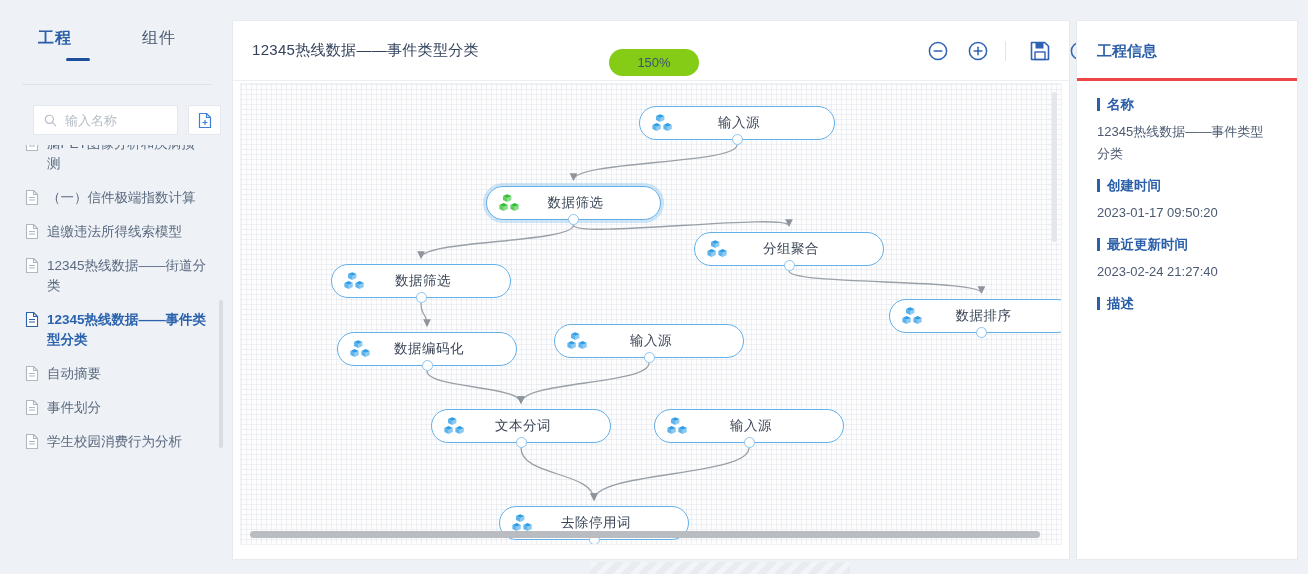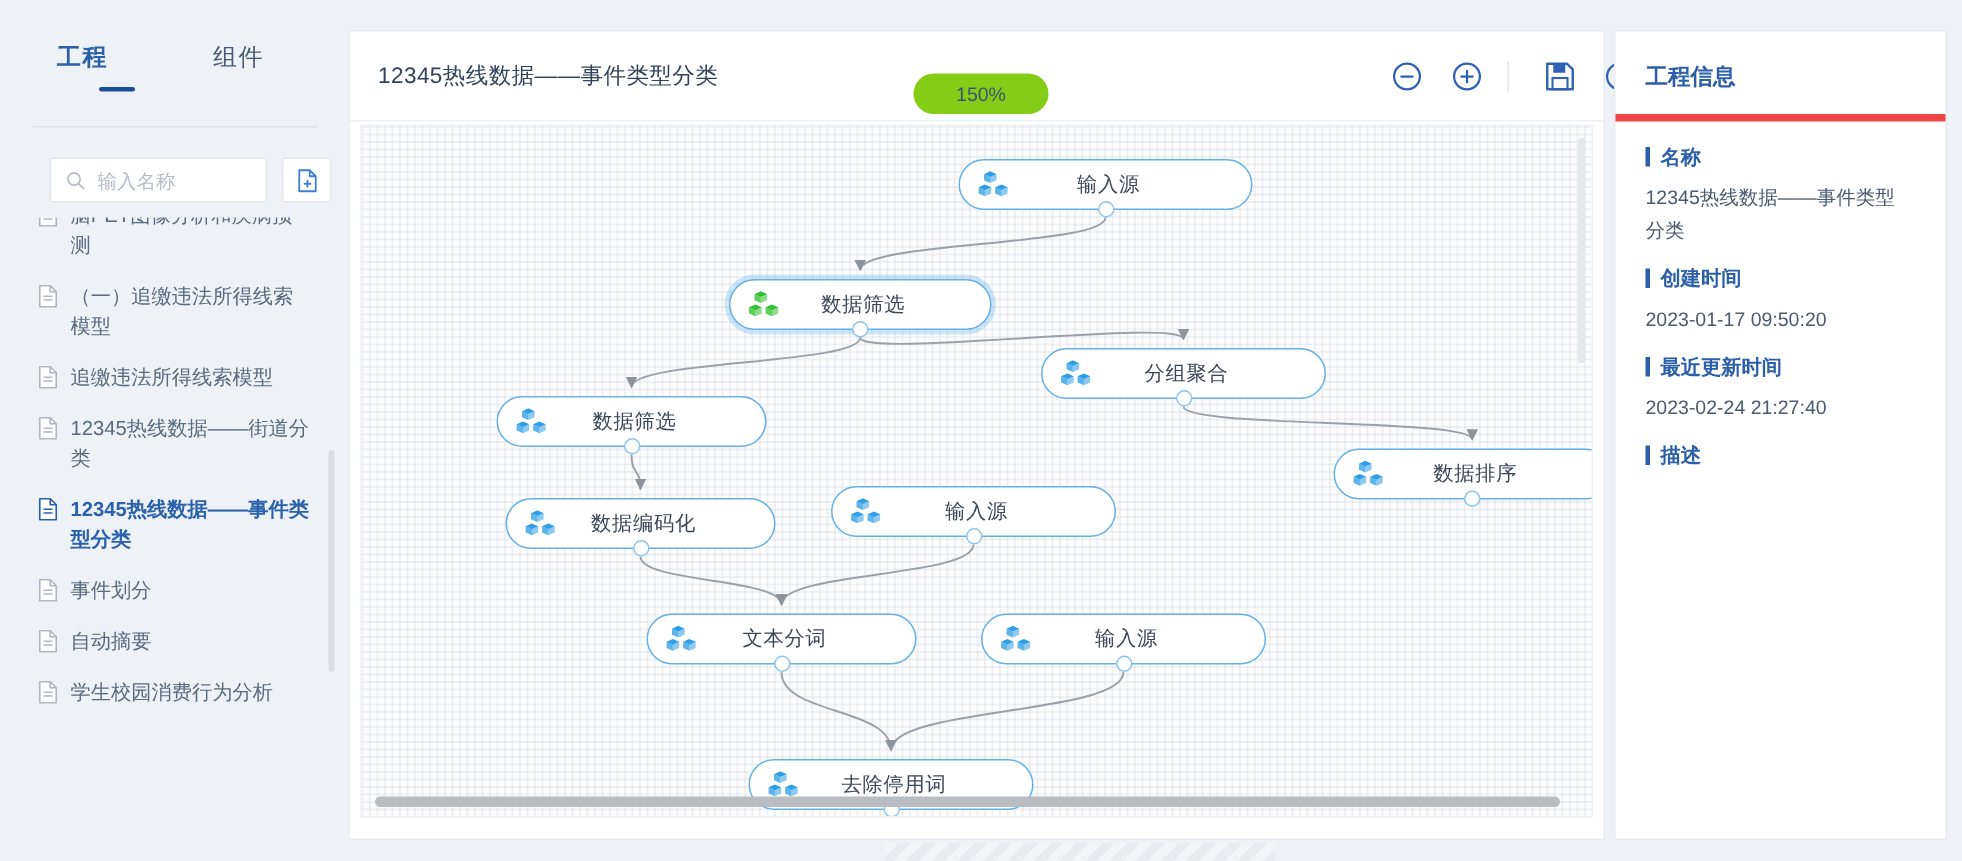--- a/index.html
+++ b/index.html
@@ -142,21 +142,21 @@
     background:#e3e6ea;border-radius:3px;
   }
 
   
   #right{
     position:absolute;left:1076px;top:20px;width:222px;height:540px;
     background:#fff;border:1px solid #e7ebf0;box-sizing:border-box;
   }
   #right-header{
     position:absolute;left:0;top:0;width:220px;height:60px;
-    border-bottom:5px solid #ef4444;box-sizing:border-box;
+    border-bottom:3px solid #ef4444;box-sizing:border-box;
   }
   #right-title{
     position:absolute;left:20px;top:21px;font-size:15px;color:#2b5fa8;font-weight:bold;
   }
   #right-body{position:absolute;left:0;top:61px;width:220px;height:470px;padding:14px 0 0 0;}
   .field{margin:0 12px 6px 0;padding:0 16px 0 20px;}
   .field-label{
     position:relative;font-size:13.5px;color:#2b5fa8;font-weight:bold;
     padding-left:10px;margin-bottom:7px;
   }
@@ -216,21 +216,21 @@
 </svg>
           <span class="lbl">脑PET图像分析和疾病预测</span>
         </div>
         <div class="proj-item">
           <svg class="doc-ico" viewBox="0 0 16 17">
   <path d="M2.5 1.5h7l4 4v10h-11z" fill="#fff" stroke="#aeb7c2" stroke-width="1.1" stroke-linejoin="round"></path>
   <path d="M9.5 1.5v4h4" fill="none" stroke="#aeb7c2" stroke-width="1.1" stroke-linejoin="round"></path>
   <line x1="5" y1="8.5" x2="11" y2="8.5" stroke="#aeb7c2" stroke-width="1"></line>
   <line x1="5" y1="11" x2="11" y2="11" stroke="#aeb7c2" stroke-width="1"></line>
 </svg>
-          <span class="lbl">（一）追缴违法所得线索模型</span>
+          <span class="lbl">（一）信件极端指数计算</span>
         </div>
         <div class="proj-item">
           <svg class="doc-ico" viewBox="0 0 16 17">
   <path d="M2.5 1.5h7l4 4v10h-11z" fill="#fff" stroke="#aeb7c2" stroke-width="1.1" stroke-linejoin="round"></path>
   <path d="M9.5 1.5v4h4" fill="none" stroke="#aeb7c2" stroke-width="1.1" stroke-linejoin="round"></path>
   <line x1="5" y1="8.5" x2="11" y2="8.5" stroke="#aeb7c2" stroke-width="1"></line>
   <line x1="5" y1="11" x2="11" y2="11" stroke="#aeb7c2" stroke-width="1"></line>
 </svg>
           <span class="lbl">追缴违法所得线索模型</span>
         </div>
@@ -252,30 +252,30 @@
 </svg>
           <span class="lbl">12345热线数据——事件类型分类</span>
         </div>
         <div class="proj-item">
           <svg class="doc-ico" viewBox="0 0 16 17">
   <path d="M2.5 1.5h7l4 4v10h-11z" fill="#fff" stroke="#aeb7c2" stroke-width="1.1" stroke-linejoin="round"></path>
   <path d="M9.5 1.5v4h4" fill="none" stroke="#aeb7c2" stroke-width="1.1" stroke-linejoin="round"></path>
   <line x1="5" y1="8.5" x2="11" y2="8.5" stroke="#aeb7c2" stroke-width="1"></line>
   <line x1="5" y1="11" x2="11" y2="11" stroke="#aeb7c2" stroke-width="1"></line>
 </svg>
+          <span class="lbl">自动摘要</span>
+        </div>
+        <div class="proj-item">
+          <svg class="doc-ico" viewBox="0 0 16 17">
+  <path d="M2.5 1.5h7l4 4v10h-11z" fill="#fff" stroke="#aeb7c2" stroke-width="1.1" stroke-linejoin="round"></path>
+  <path d="M9.5 1.5v4h4" fill="none" stroke="#aeb7c2" stroke-width="1.1" stroke-linejoin="round"></path>
+  <line x1="5" y1="8.5" x2="11" y2="8.5" stroke="#aeb7c2" stroke-width="1"></line>
+  <line x1="5" y1="11" x2="11" y2="11" stroke="#aeb7c2" stroke-width="1"></line>
+</svg>
           <span class="lbl">事件划分</span>
-        </div>
-        <div class="proj-item">
-          <svg class="doc-ico" viewBox="0 0 16 17">
-  <path d="M2.5 1.5h7l4 4v10h-11z" fill="#fff" stroke="#aeb7c2" stroke-width="1.1" stroke-linejoin="round"></path>
-  <path d="M9.5 1.5v4h4" fill="none" stroke="#aeb7c2" stroke-width="1.1" stroke-linejoin="round"></path>
-  <line x1="5" y1="8.5" x2="11" y2="8.5" stroke="#aeb7c2" stroke-width="1"></line>
-  <line x1="5" y1="11" x2="11" y2="11" stroke="#aeb7c2" stroke-width="1"></line>
-</svg>
-          <span class="lbl">自动摘要</span>
         </div>
         <div class="proj-item">
           <svg class="doc-ico" viewBox="0 0 16 17">
   <path d="M2.5 1.5h7l4 4v10h-11z" fill="#fff" stroke="#aeb7c2" stroke-width="1.1" stroke-linejoin="round"></path>
   <path d="M9.5 1.5v4h4" fill="none" stroke="#aeb7c2" stroke-width="1.1" stroke-linejoin="round"></path>
   <line x1="5" y1="8.5" x2="11" y2="8.5" stroke="#aeb7c2" stroke-width="1"></line>
   <line x1="5" y1="11" x2="11" y2="11" stroke="#aeb7c2" stroke-width="1"></line>
 </svg>
           <span class="lbl">学生校园消费行为分析</span>
         </div>

